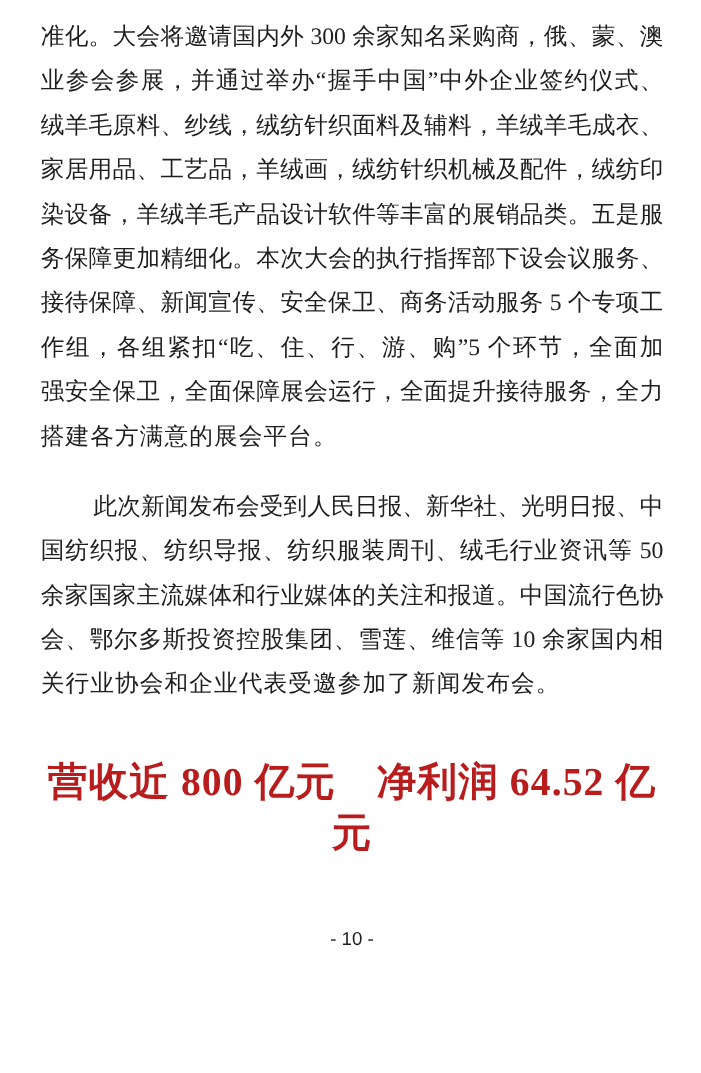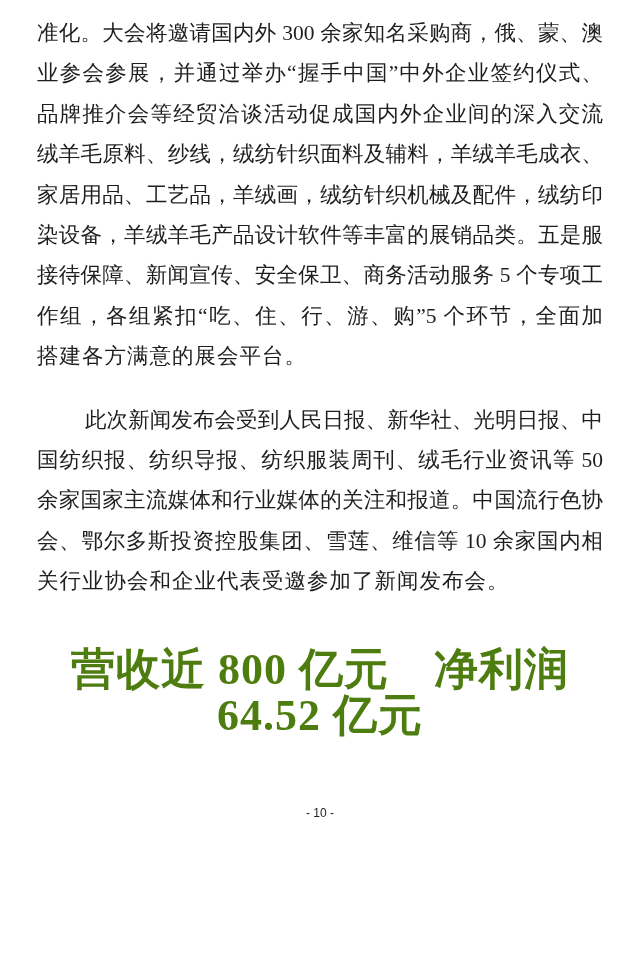--- a/index.html
+++ b/index.html
@@ -47,50 +47,51 @@
   .source-line {
     font-size: 21.5px;
     line-height: 40.4px;
     height: 40.4px;
     text-align: right;
     padding-right: 20px;
     margin-top: 4px;
   }
   .heading {
     margin-top: 46px;
-    font-size: 44px;
+    font-size: 36px;
     line-height: 46px;
     font-weight: bold;
     text-align: center;
-    color: #4d7c0f;
+    color: #b91c1c;
     letter-spacing: 1px;
   }
   .page-number {
     margin-top: 62px;
     text-align: center;
-    font-size: 12px;
+    font-size: 17px;
     line-height: 24px;
     font-family: "Liberation Sans", "DejaVu Sans", sans-serif;
     color: #1e1e1e;
   }
 </style>
 </head>
 <body>
 
 <div class="page">
 
   <div class="para para1">
     <div class="line">准化。大会将邀请国内外 300 余家知名采购商，俄、蒙、澳</div>
     <div class="line">业参会参展，并通过举办“握手中国”中外企业签约仪式、</div>
-    <div class="line">品牌推介会等经贸洽谈活动促成国内外企业间的深入交流</div>
     <div class="line">绒羊毛原料、纱线，绒纺针织面料及辅料，羊绒羊毛成衣、</div>
     <div class="line">家居用品、工艺品，羊绒画，绒纺针织机械及配件，绒纺印</div>
     <div class="line">染设备，羊绒羊毛产品设计软件等丰富的展销品类。五是服</div>
+    <div class="line">务保障更加精细化。本次大会的执行指挥部下设会议服务、</div>
     <div class="line">接待保障、新闻宣传、安全保卫、商务活动服务 5 个专项工</div>
     <div class="line">作组，各组紧扣“吃、住、行、游、购”5 个环节，全面加</div>
+    <div class="line">强安全保卫，全面保障展会运行，全面提升接待服务，全力</div>
     <div class="line last">搭建各方满意的展会平台。</div>
   </div>
 
   <div class="para para2">
     <div class="line indent">此次新闻发布会受到人民日报、新华社、光明日报、中</div>
     <div class="line">国纺织报、纺织导报、纺织服装周刊、绒毛行业资讯等 50</div>
     <div class="line">余家国家主流媒体和行业媒体的关注和报道。中国流行色协</div>
     <div class="line">会、鄂尔多斯投资控股集团、雪莲、维信等 10 余家国内相</div>
     <div class="line last">关行业协会和企业代表受邀参加了新闻发布会。</div>
   </div>

